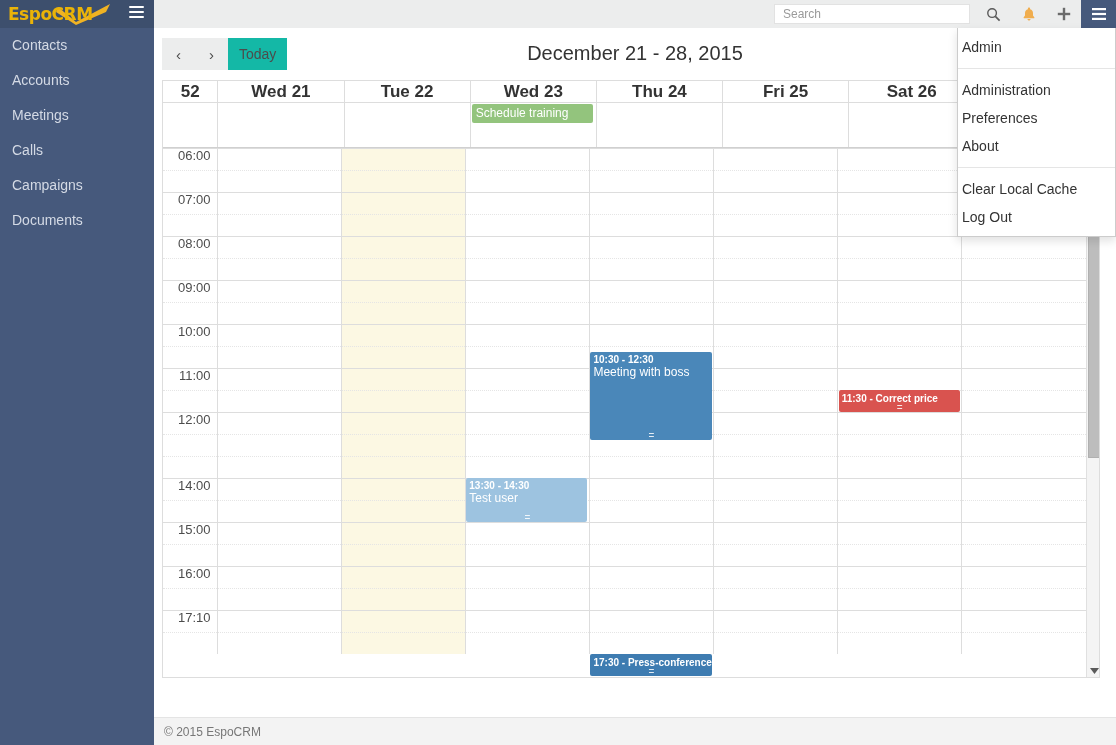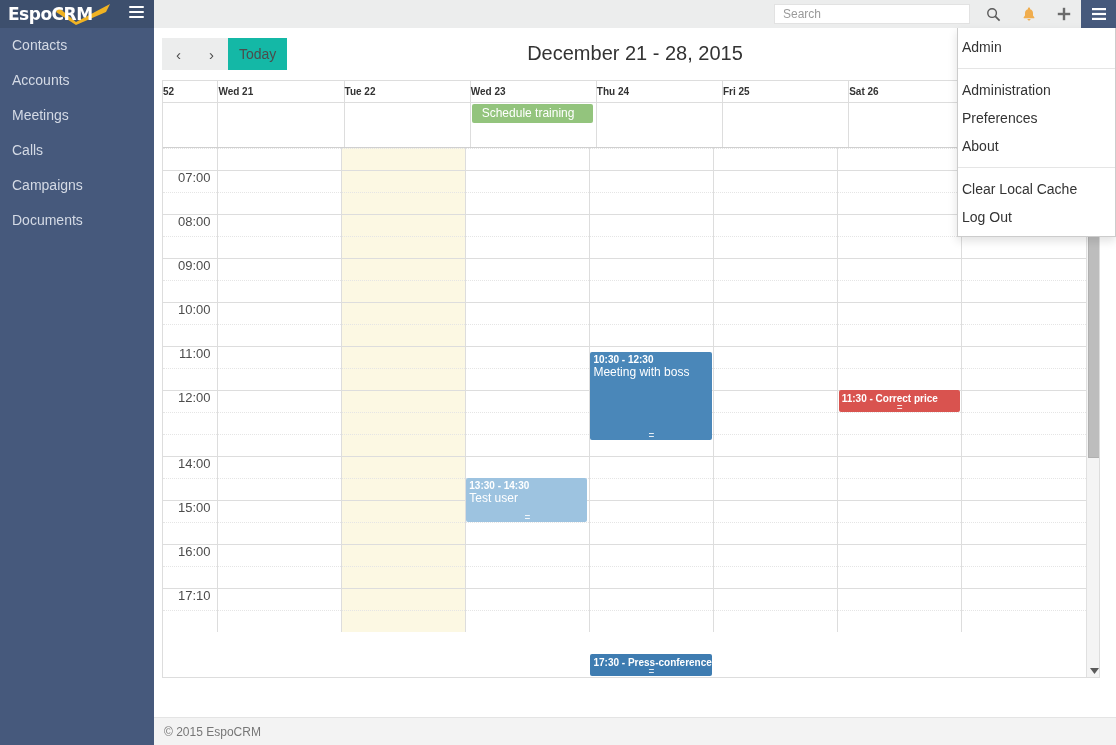--- a/index.html
+++ b/index.html
@@ -21,21 +21,21 @@
     background: #46597c;
   }
   #brand {
     height: 28px; width: 154px;
     background: #3d4f6d;
     display: flex; align-items: center;
     padding: 0 8px;
     position: relative;
   }
   .logo-text {
-    font-size: 17px; font-weight: bold; color: #ffffff;
+    font-size: 17px; font-weight: bold; color: #eab308;
     letter-spacing: -0.5px; line-height: 1;
     position: relative; z-index: 2;
     font-family: "DejaVu Sans", sans-serif;
   }
   .logo-swoosh {
     position: absolute; left: 56px; top: 3px;
     width: 56px; height: 22px; z-index: 1;
   }
   #brand-toggle {
     position: absolute; right: 10px; top: 6px;
@@ -113,24 +113,24 @@
     position: absolute; left: 8px; top: 52px;
     width: 938px; height: 598px;
     border: 1px solid #dddddd; border-top: 0;
     overflow: hidden;
   }
   table.cal { border-collapse: collapse; table-layout: fixed; }
 
   
   #cal-head { width: 938px; }
   #cal-head th {
-    height: 22px; font-size: 10px; font-weight: bold; color: #333;
+    height: 22px; font-size: 17px; font-weight: bold; color: #333;
     border-right: 1px solid #dddddd; border-bottom: 1px solid #dddddd;
     border-top: 1px solid #dddddd;
-    text-align: left; background: #fff; padding: 0;
+    text-align: center; background: #fff; padding: 0;
   }
   #cal-head th:last-child { border-right: 0; }
   th.col-gutter { width: 54px; }
   th.today-col { border-bottom: 1px solid #a9cf8f; }
 
   
   #cal-allday { width: 938px; }
   #cal-allday td {
     height: 44px; vertical-align: top; padding: 0;
     border-right: 1px solid #dddddd; border-bottom: 1px solid #d0d0d0;
@@ -191,21 +191,21 @@
   .ev .ev-title { display: block; font-size: 12px; padding: 0 3px; }
   .ev .ev-inline { display: block; padding: 2px 3px 0; font-size: 10px; font-weight: bold; white-space: nowrap; }
   .ev .ev-resize {
     position: absolute; bottom: 1px; left: 0; right: 0;
     text-align: center; font-size: 10px; color: rgba(255,255,255,.85);
     line-height: 6px; letter-spacing: -1px;
   }
   .ev-allday {
     position: absolute;
     border-radius: 2px; font-size: 12px; color: #fff;
-    padding: 2px 10px; cursor: pointer; line-height: 15px;
+    padding: 2px 4px; cursor: pointer; line-height: 15px;
     white-space: nowrap; overflow: hidden;
   }
 
   
   #footer {
     position: absolute; left: 154px; top: 717px;
     width: 962px; height: 28px;
     background: #f3f3f3; border-top: 1px solid #e4e4e4;
     font-size: 12px; color: #777;
     display: flex; align-items: center; padding-left: 10px;
@@ -330,20 +330,30 @@
               <td style="width: 124.143px; position: relative;"></td>
               <td style="width: 124.143px; position: relative;"></td>
               <td style="width: 124.143px; position: relative;"></td>
             </tr>
           </tbody>
       </table>
 
       <div id="grid-scroll">
         <table class="cal" id="cal-grid">
           <tbody id="grid-body">
+              <tr class="hour-line">
+                <td class="timelabel">06:00</td>
+                <td style="width: 124.143px;"></td>
+                <td style="width: 124.143px; background: rgb(252, 248, 227);"></td>
+                <td style="width: 124.143px;"></td>
+                <td style="width: 124.143px;"></td>
+                <td style="width: 124.143px;"></td>
+                <td style="width: 124.143px;"></td>
+                <td style="width: 124.143px;"></td>
+              </tr>
               <tr class="half-line">
                 <td class="timelabel blank"></td>
                 <td style="width: 124.143px;"></td>
                 <td style="width: 124.143px; background: rgb(252, 248, 227);"></td>
                 <td style="width: 124.143px;"></td>
                 <td style="width: 124.143px;"></td>
                 <td style="width: 124.143px;"></td>
                 <td style="width: 124.143px;"></td>
                 <td style="width: 124.143px;"></td>
               </tr>

